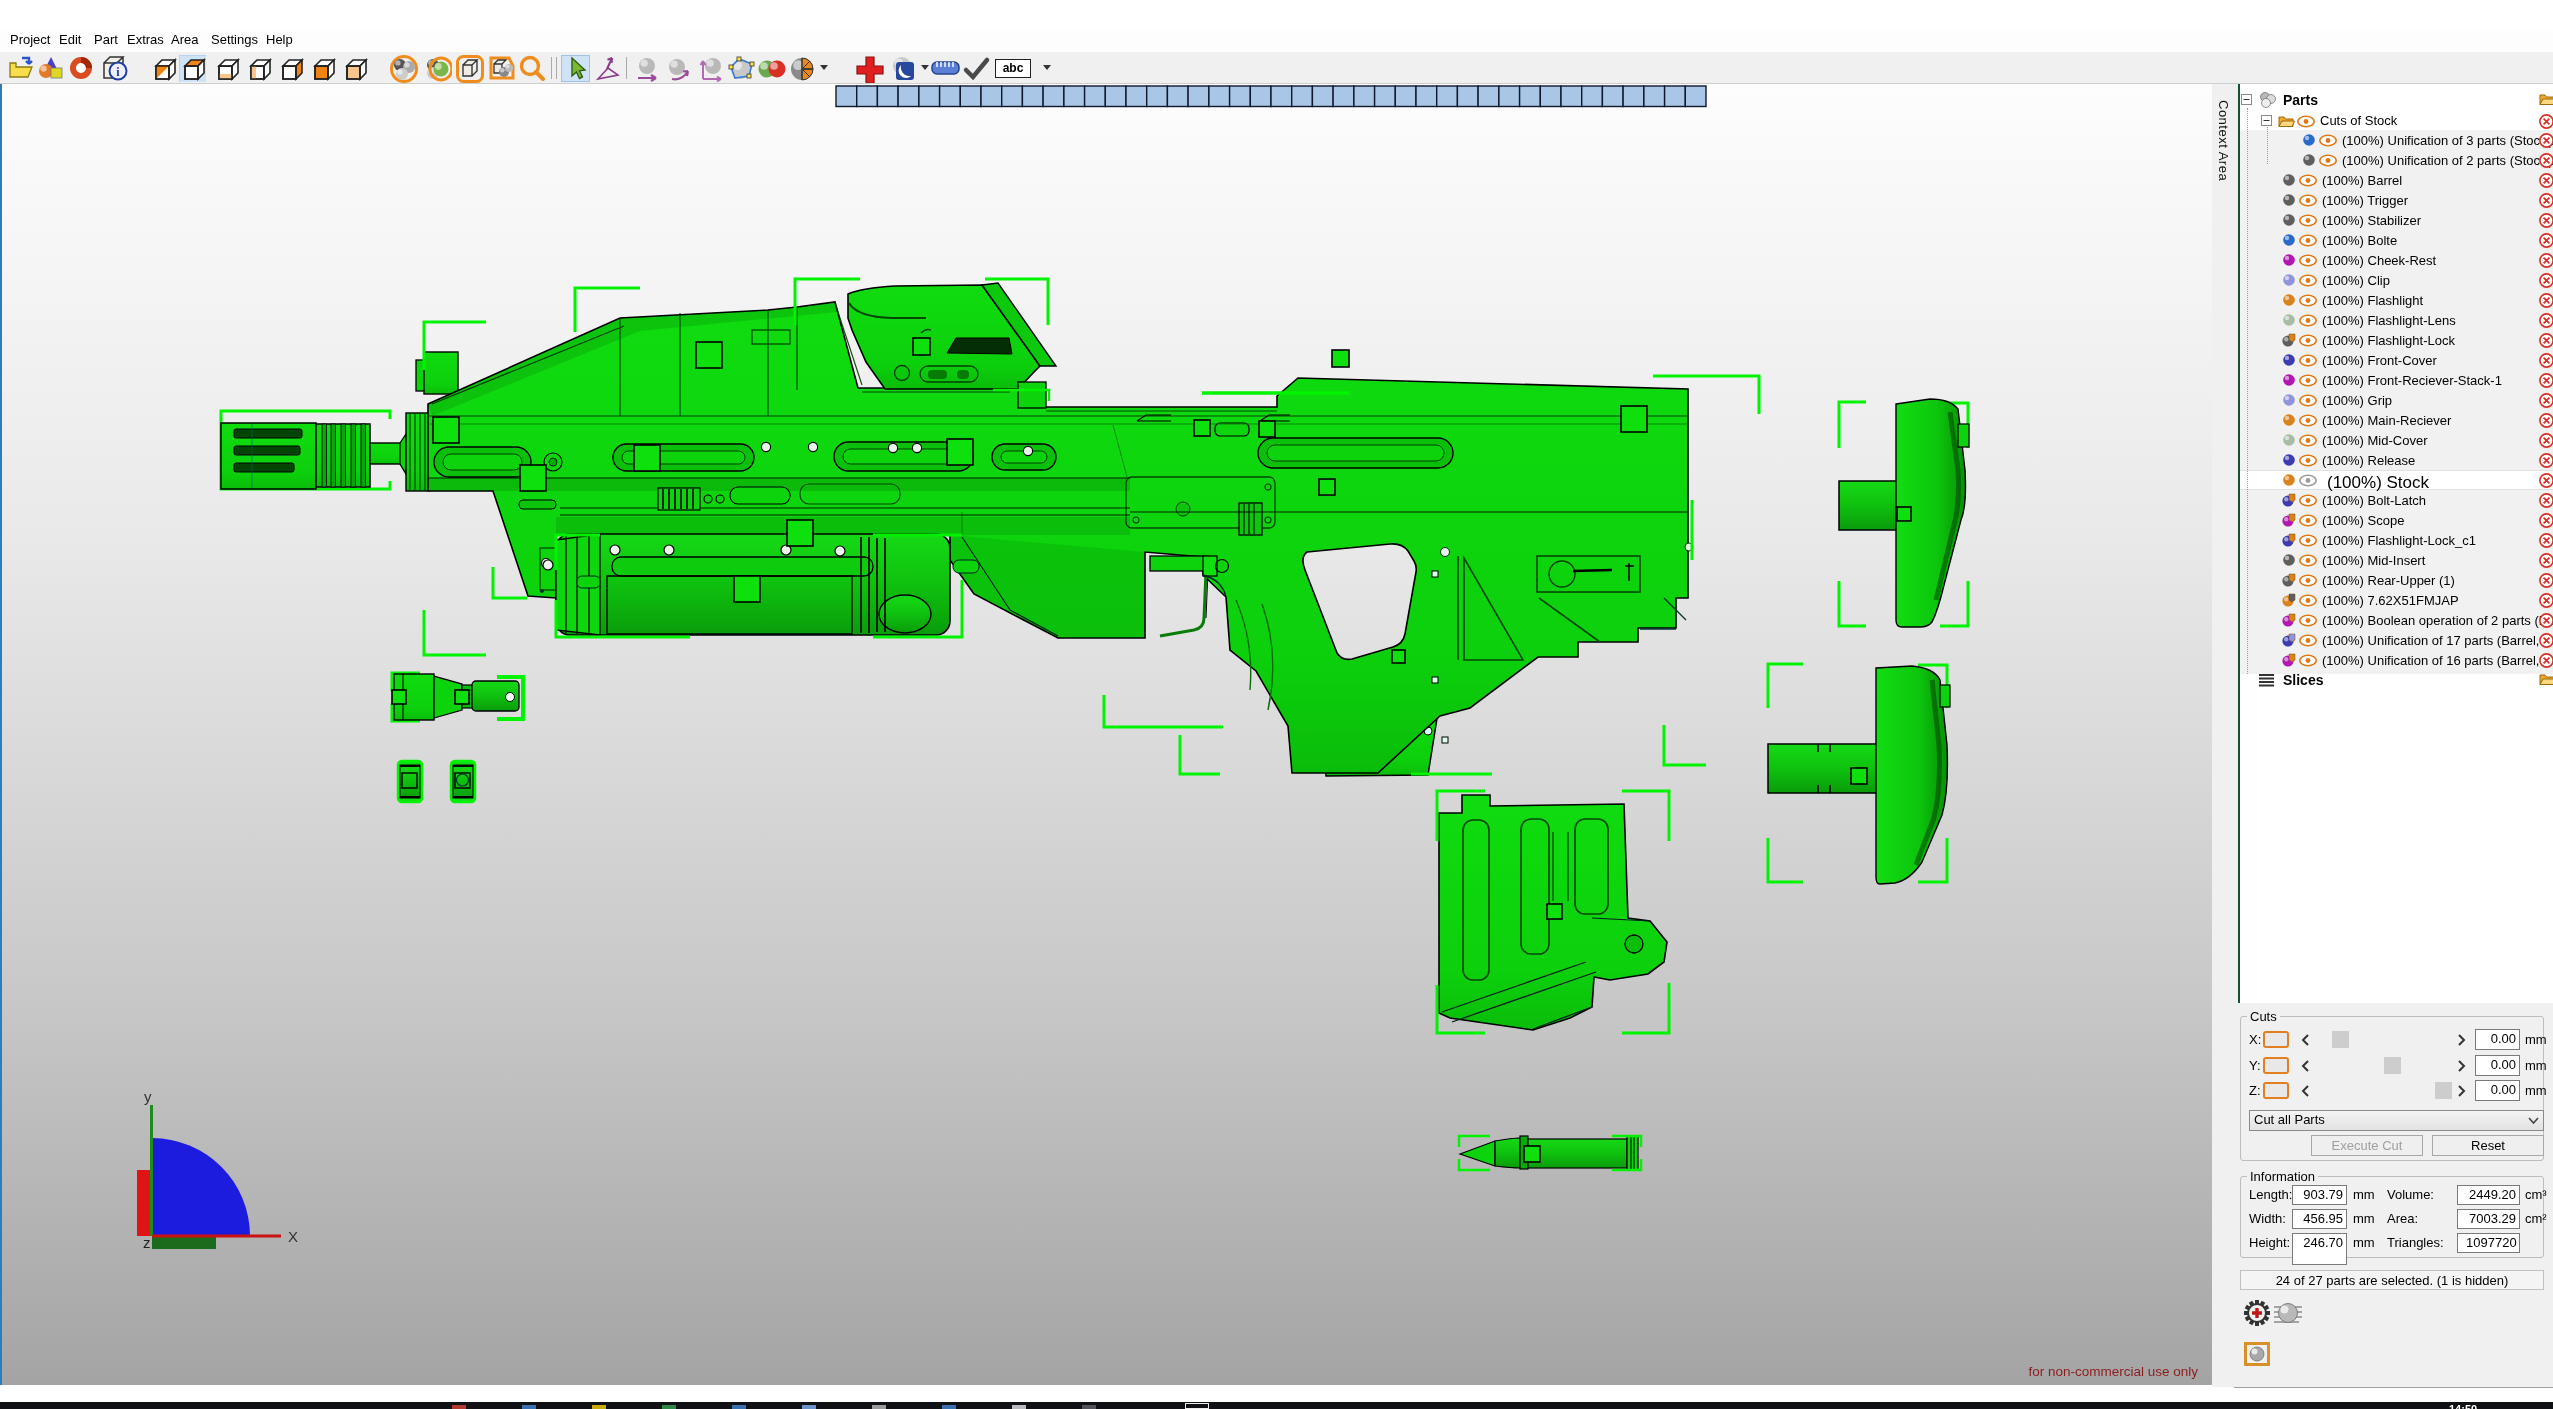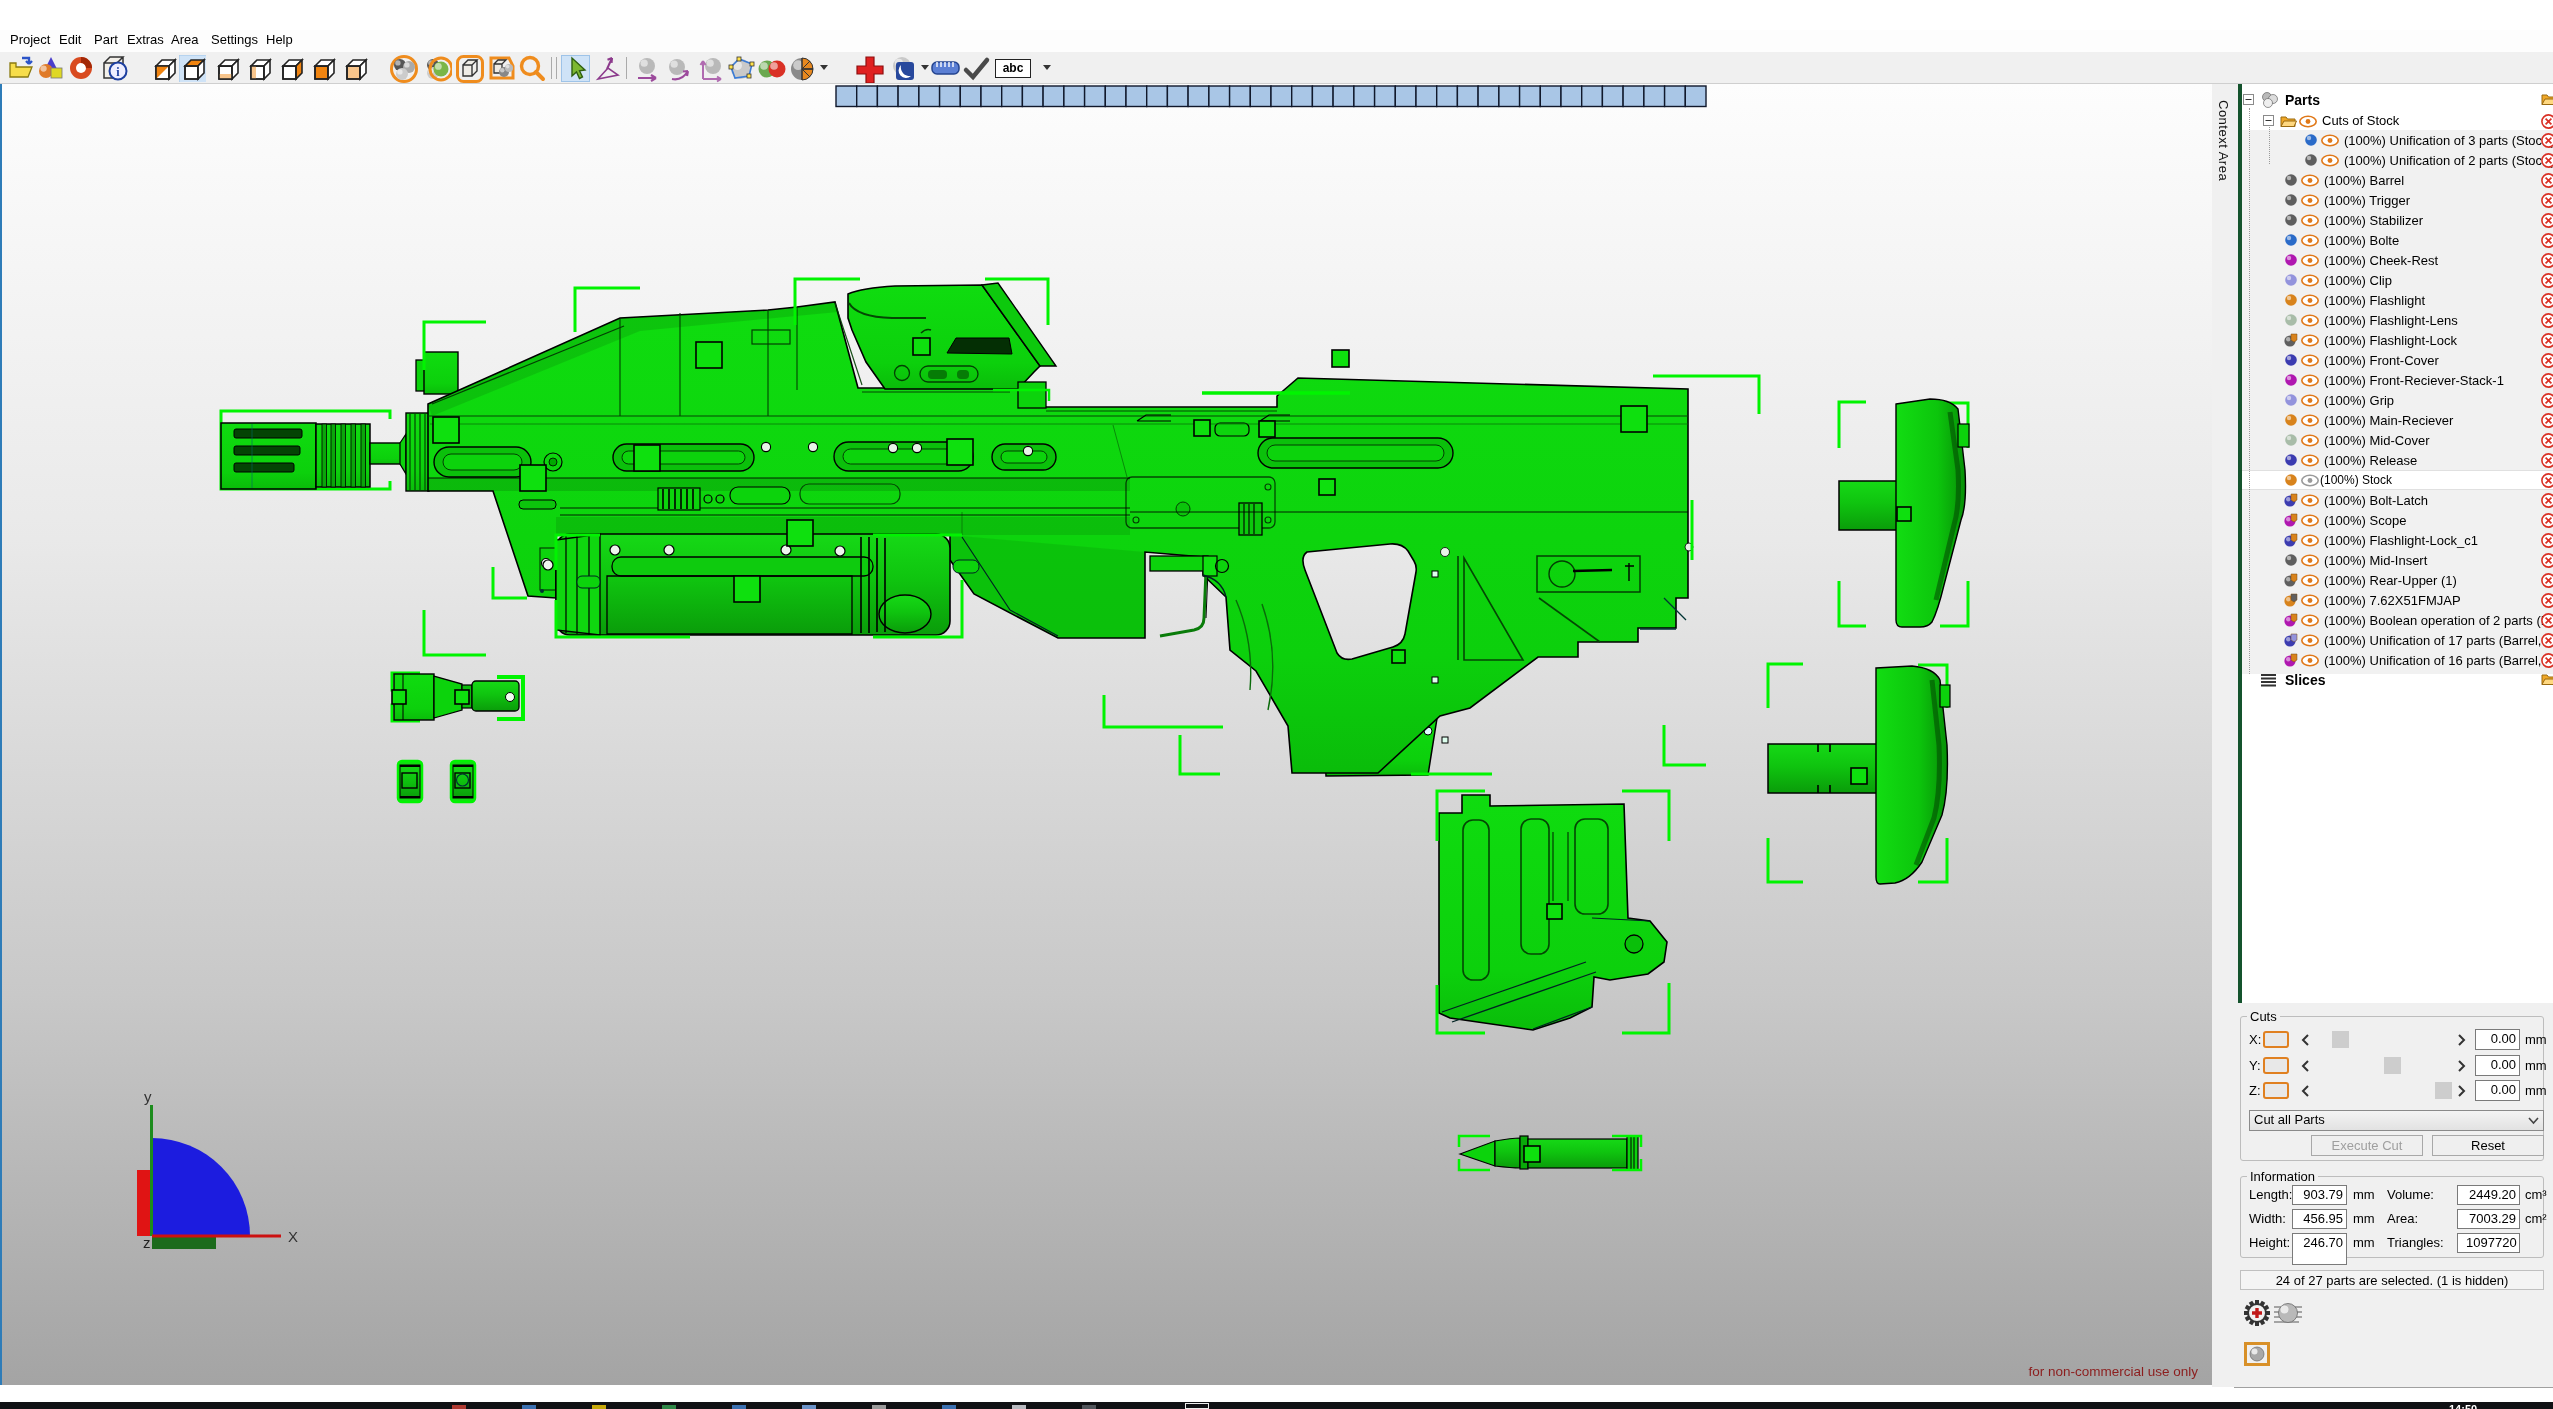--- a/index.html
+++ b/index.html
@@ -11,21 +11,21 @@
 #menubar{position:absolute;left:0;top:30px;width:2553px;height:22px;background:#fdfdfd}
 .menu{position:absolute;top:2px;font-size:13px;color:#000}
 #toolbar{position:absolute;left:0;top:52px;width:2553px;height:32px;background:#f0f0f0;border-bottom:1px solid #cfcfcf}
 .ticon{position:absolute;top:3px}
 #viewport{position:absolute;left:0;top:84px;width:2212px;height:1301px;
  background:linear-gradient(180deg,#fdfdfd 0%,#e9e9e9 35%,#c8c8c8 70%,#a4a4a4 100%)}
 #vpsvg{position:absolute;left:0;top:0}
 #noncom{position:absolute;right:14px;top:1280px;font-size:13.5px;color:#8c1d1d}
 #ctxstrip{position:absolute;left:2212px;top:84px;width:26px;height:1303px;background:#f0f0f0}
 #ctxlabel{position:absolute;left:2216px;top:100px;font-size:13px;color:#111;writing-mode:vertical-rl;letter-spacing:.5px}
-#treepanel{position:absolute;left:2238px;top:84px;width:315px;height:919px;background:#fff;border-left:4px solid #14532d;overflow:hidden}
+#treepanel{position:absolute;left:2238px;top:84px;width:315px;height:919px;background:#fff;border-left:2px solid #14532d;overflow:hidden}
 #cutspanel{position:absolute;left:2234px;top:1003px;width:319px;height:384px;background:#f0f0f0;font-size:13px;color:#000}
 .gbox{position:absolute;border:1px solid #bdbdbd;border-radius:3px}
 .glabel{position:absolute;background:#f0f0f0;padding:0 3px;font-size:13px}
 .inpt{position:absolute;background:#fff;border:1px solid #7a7a7a;font-size:13px;text-align:right;padding:1px 3px 0 8px}
 .btn{position:absolute;background:#efefef;border:1px solid #a8a8a8;text-align:center;font-size:13px;padding-top:2px}
 #statusbar{position:absolute;left:0;top:1385px;width:2553px;height:17px;background:#f0f0f0;border-top:1px solid #b5b5b5;font-size:12px;color:#111}
 #taskbar{position:absolute;left:0;top:1402px;width:2553px;height:7px;background:#101114;overflow:hidden}
 svg{display:block}
 </style></head><body>
 <div id="app">
@@ -767,21 +767,21 @@
         <path d="M4.6,4.6 L10.4,10.4 M10.4,4.6 L4.6,10.4" stroke="#d93025" stroke-width="1.7"></path>
       </svg>
 <svg class="abs" style="left:42px;top:389px" width="14" height="14">
         <circle cx="7" cy="7" r="5.8" fill="#d8831c"></circle>
         <circle cx="5" cy="5" r="2.2" fill="#fff" opacity="0.55"></circle>
       </svg>
 <svg class="abs" style="left:59px;top:390px" width="18" height="13">
         <ellipse cx="9" cy="6.5" rx="8.2" ry="5.2" fill="#fff" stroke="#9a9a9a" stroke-width="1.6"></ellipse>
         <circle cx="9" cy="6.5" r="2.4" fill="#9a9a9a"></circle>
       </svg>
-<div class="abs lbl" style="left:78px;top:389px;font-size:12px;white-space:nowrap">(100%) Stock</div>
+<div class="abs lbl" style="left:87px;top:389px;font-size:17px;white-space:nowrap">(100%) Stock</div>
 <svg class="abs" style="left:299px;top:389px" width="15" height="15">
         <circle cx="7.5" cy="7.5" r="6.6" fill="#fff" stroke="#d93025" stroke-width="1.6"></circle>
         <path d="M4.6,4.6 L10.4,10.4 M10.4,4.6 L4.6,10.4" stroke="#d93025" stroke-width="1.7"></path>
       </svg>
 <svg class="abs" style="left:42px;top:409px" width="14" height="14">
         <circle cx="6" cy="8" r="5.6" fill="#3c3cb0"></circle>
         <circle cx="4.2" cy="6.2" r="2.2" fill="#fff" opacity="0.5"></circle>
         <path d="M7,1 L13,1 L13,7 L10,9 L7,7 Z" fill="#d8831c" stroke="#7a4a10" stroke-width="0.5"></path>
       </svg>
 <svg class="abs" style="left:59px;top:410px" width="18" height="13">

